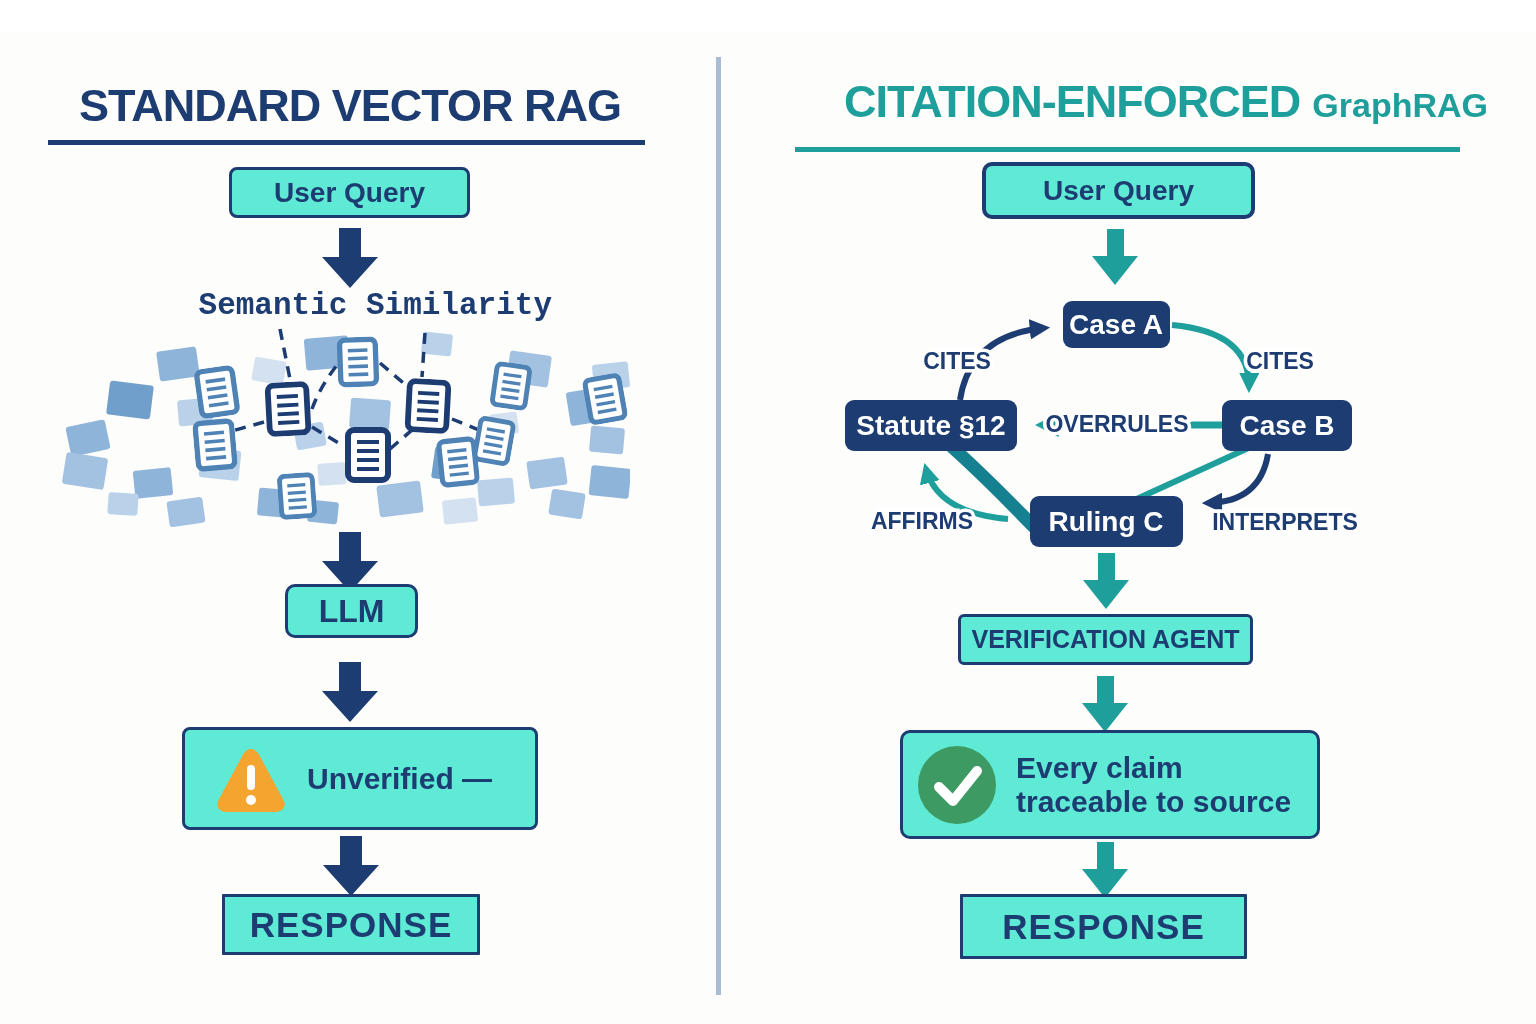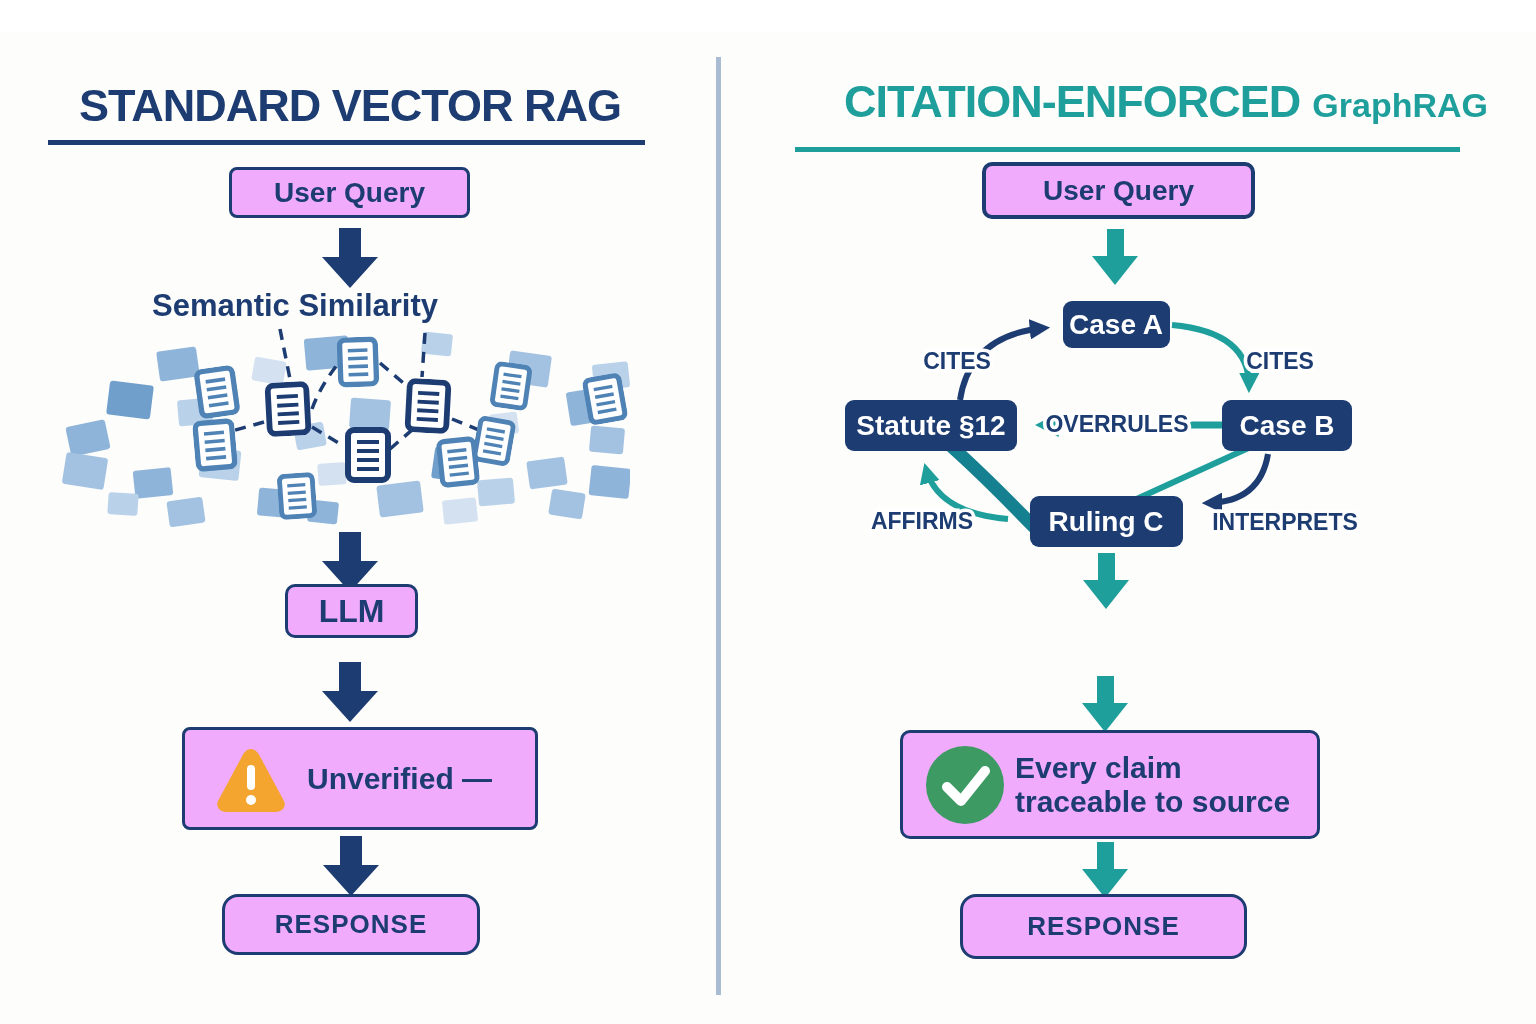--- a/index.html
+++ b/index.html
@@ -13,43 +13,43 @@
   .title-right{left:816px;top:44px;width:700px;font-size:45px;color:var(--teal);}
   .title-right .suffix{font-size:34px;margin-left:12px;letter-spacing:0;}
   .rule{position:absolute;height:5px;}
   .rule-left{left:48px;top:108px;width:597px;background:var(--navy);}
   .rule-right{left:795px;top:115px;width:665px;background:var(--teal);}
 
   
   .divider{position:absolute;left:716px;top:25px;width:5px;height:938px;background:var(--divider);}
 
   
-  .obox{position:absolute;background:#f0abfc;border:3px solid var(--navy);border-radius:8px;
+  .obox{position:absolute;background:#5eead4;border:3px solid var(--navy);border-radius:8px;
         display:flex;align-items:center;justify-content:center;color:var(--navy);font-weight:bold;box-sizing:border-box;}
 
   
   .arrow{position:absolute;display:flex;flex-direction:column;align-items:center;}
   .arrow .stem{background:var(--ac);}
   .arrow .head{width:0;height:0;border-style:solid;border-color:var(--ac) transparent transparent transparent;}
   .arrow.navy{--ac:var(--navy);}
   .arrow.teal{--ac:var(--teal);}
   .arrow.navy .stem{width:22px;height:29px;}
   .arrow.navy .head{border-width:31px 28px 0 28px;}
   .arrow.teal .stem{width:17px;height:27px;}
   .arrow.teal .head{border-width:29px 23px 0 23px;}
 
-  .simlabel{position:absolute;left:152px;top:256px;width:400px;text-align:left;
-            font-size:31px;color:var(--navy);}
+  .simlabel{position:absolute;left:152px;top:256px;width:400px;text-align:right;
+            font-size:31px;color:var(--navy);font-family:Liberation Mono, monospace;}
 
   .warnbox{justify-content:flex-start;padding-left:28px;gap:18px;}
   .warntext{font-size:30px;line-height:34px;color:var(--navy);}
-  .claimbox{justify-content:flex-start;padding-left:20px;gap:8px;border-radius:10px;}
+  .claimbox{justify-content:flex-start;padding-left:12px;gap:17px;border-radius:10px;}
   .claimtext{font-size:30px;line-height:34px;color:var(--navy);}
 
-  .resp{font-size:26px;letter-spacing:1px;border-radius:16px;}
+  .resp{font-size:35px;letter-spacing:1px;border-radius:1px;}
 
   
   svg text{font-family:"Liberation Sans",sans-serif;font-weight:bold;}
   .nodelabel{fill:#fff;font-size:28px;text-anchor:middle;}
   .elabel{fill:var(--navy);font-size:23px;text-anchor:middle;stroke:#fff;stroke-width:7px;paint-order:stroke;}
   .shade-a{fill:var(--bluea);} .shade-b{fill:var(--blueb);} .shade-c{fill:var(--bluec);}
   .shade-d{fill:var(--blued);} .shade-e{fill:var(--bluee);}
 </style>
 </head>
 <body>
@@ -243,20 +243,23 @@
       <rect x="200" y="209" width="153" height="51" rx="9" fill="var(--navy)"></rect>
       <text class="nodelabel" x="276" y="244">Ruling C</text>
     </g>
   </svg>
 
   <div class="arrow teal" style="left:1083px;top:521px;">
     <div class="stem"></div>
     <div class="head"></div>
   </div>
 
+  <div class="obox" style="left:958px;top:582px;width:295px;height:51px;font-size:25px;border-radius:6px;">
+    <span>VERIFICATION AGENT</span>
+  </div>
 
   <div class="arrow teal" style="left:1082px;top:644px;">
     <div class="stem"></div>
     <div class="head"></div>
   </div>
 
   <div class="obox claimbox" style="left:900px;top:698px;width:420px;height:109px;">
     <svg width="84" height="84" viewBox="0 0 84 84">
       <circle cx="42" cy="42" r="39" fill="var(--green)"></circle>
       <path d="M24 44 L38 58 L62 28" fill="none" stroke="#fff" stroke-width="10" stroke-linecap="round" stroke-linejoin="round"></path>

